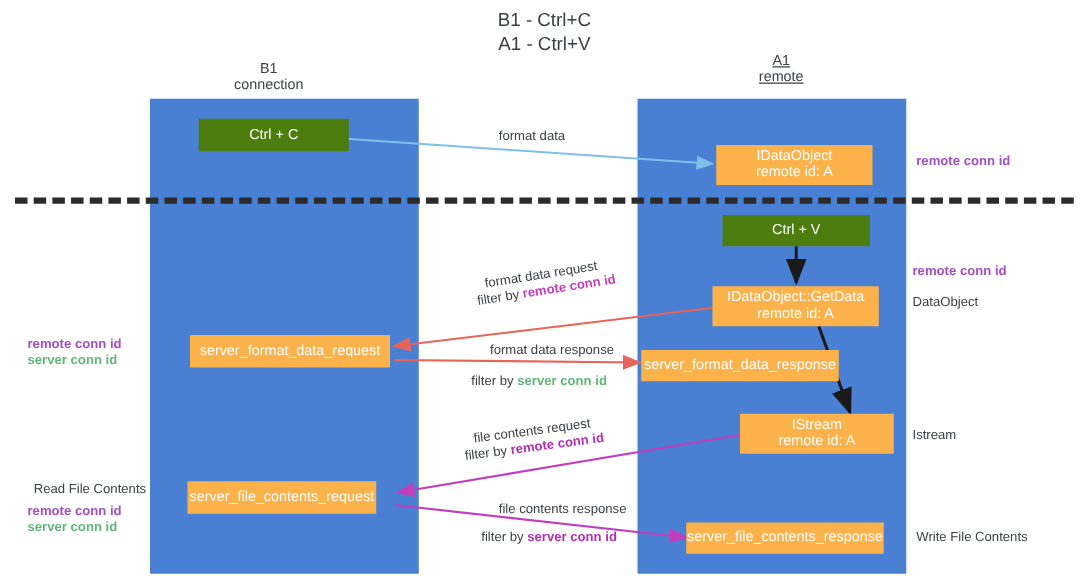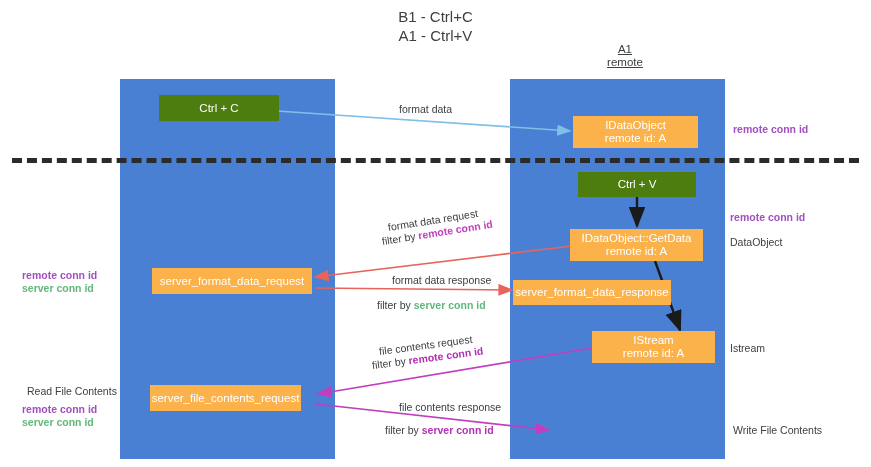--- a/index.html
+++ b/index.html
@@ -90,20 +90,22 @@
   .rot-b { transform: rotate(-7.5deg); transform-origin: left bottom; }
 </style>
 </head>
 <body>
 
 <div id="canvas">
 
   <div class="title">B1 - Ctrl+C
 A1 - Ctrl+V</div>
 
+  <div class="col-head" style="left:155px; top:49px; width:120px;">B1
+connection</div>
   <div class="col-head" style="left:565px; top:43px; width:120px;text-decoration:underline;">A1
 remote</div>
 
   <div class="lane" style="left:120px; top:79px; width:215px; height:380px;"></div>
   <div class="lane" style="left:510px; top:79px; width:215px; height:380px;"></div>
 
   <svg class="overlay">
     <defs>
       <marker id="ar-blue" markerWidth="9" markerHeight="7" refX="8" refY="3.5" orient="auto">
         <polygon points="0 0, 9 3.5, 0 7" fill="#7fc0e8"></polygon>
@@ -145,20 +147,21 @@
 
   <div class="box orange" style="left:513px; top:280px; width:158px; height:25px;">server_format_data_response</div>
 
   <div class="box orange" style="left:152px; top:268px; width:160px; height:26px;">server_format_data_request</div>
 
   <div class="box orange" style="left:592px; top:331px; width:123px; height:32px;">IStream
 remote id: A</div>
 
   <div class="box orange" style="left:150px; top:385px; width:151px; height:26px;">server_file_contents_request</div>
 
+  <div class="box orange" style="left:549px; top:418px; width:158px; height:25px;">server_file_contents_response</div>
 
   <div class="lbl purple" style="left:733px; top:123px;">remote conn id</div>
   <div class="lbl purple" style="left:730px; top:211px;">remote conn id</div>
   <div class="lbl dark" style="left:730px; top:236px;">DataObject</div>
   <div class="lbl dark" style="left:730px; top:342px;">Istream</div>
   <div class="lbl dark" style="left:733px; top:424px;">Write File Contents</div>
 
   <div class="lbl purple" style="left:22px; top:269px;">remote conn id</div>
   <div class="lbl green" style="left:22px; top:282px;">server conn id</div>
 

